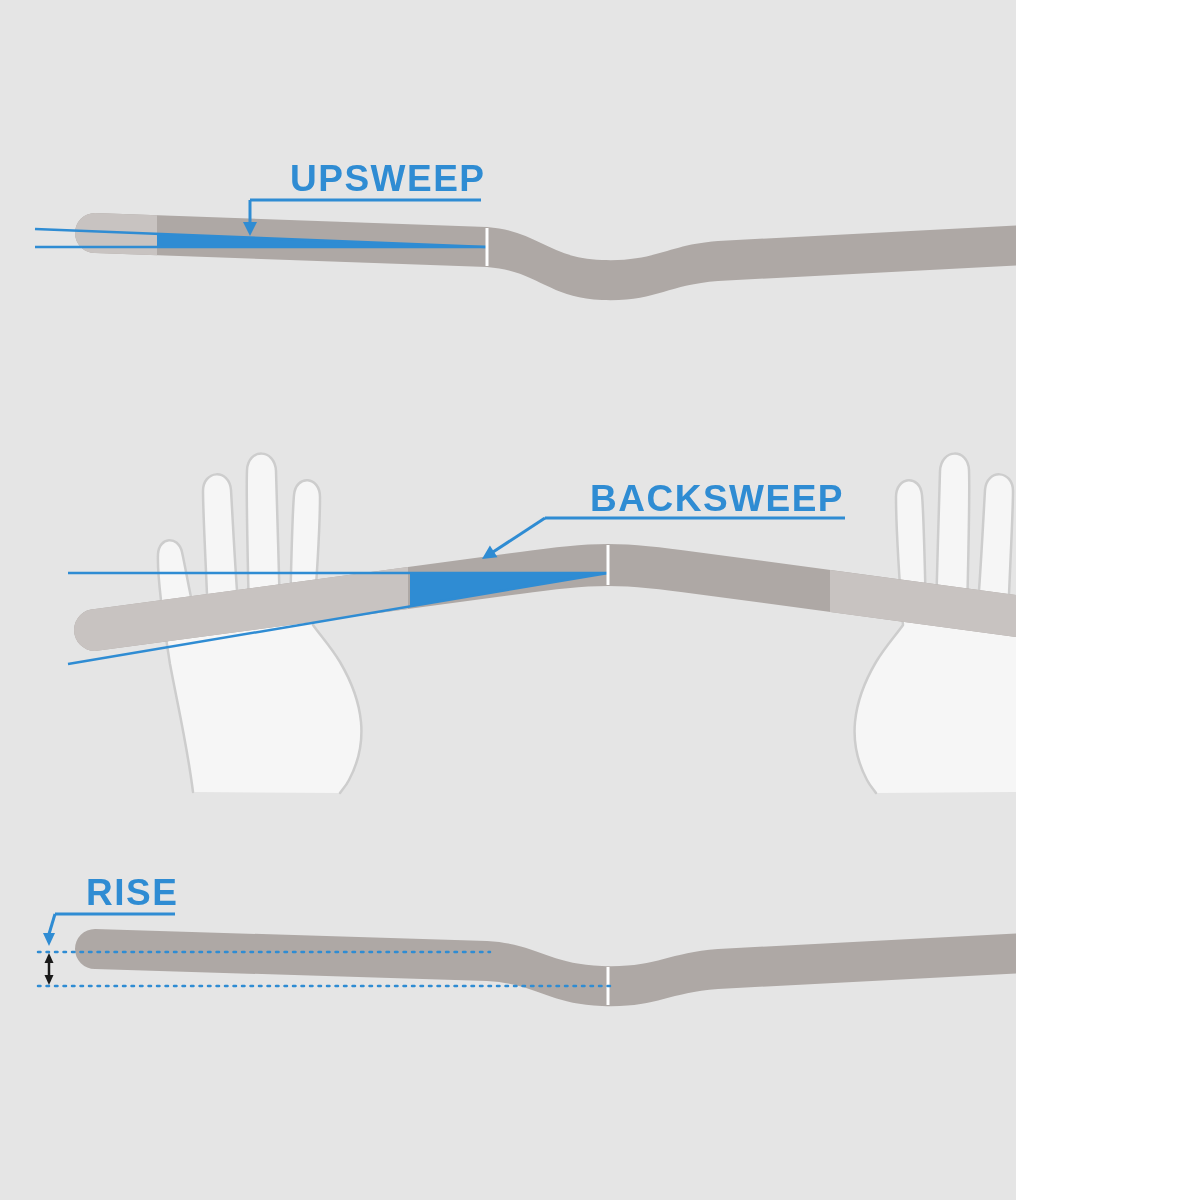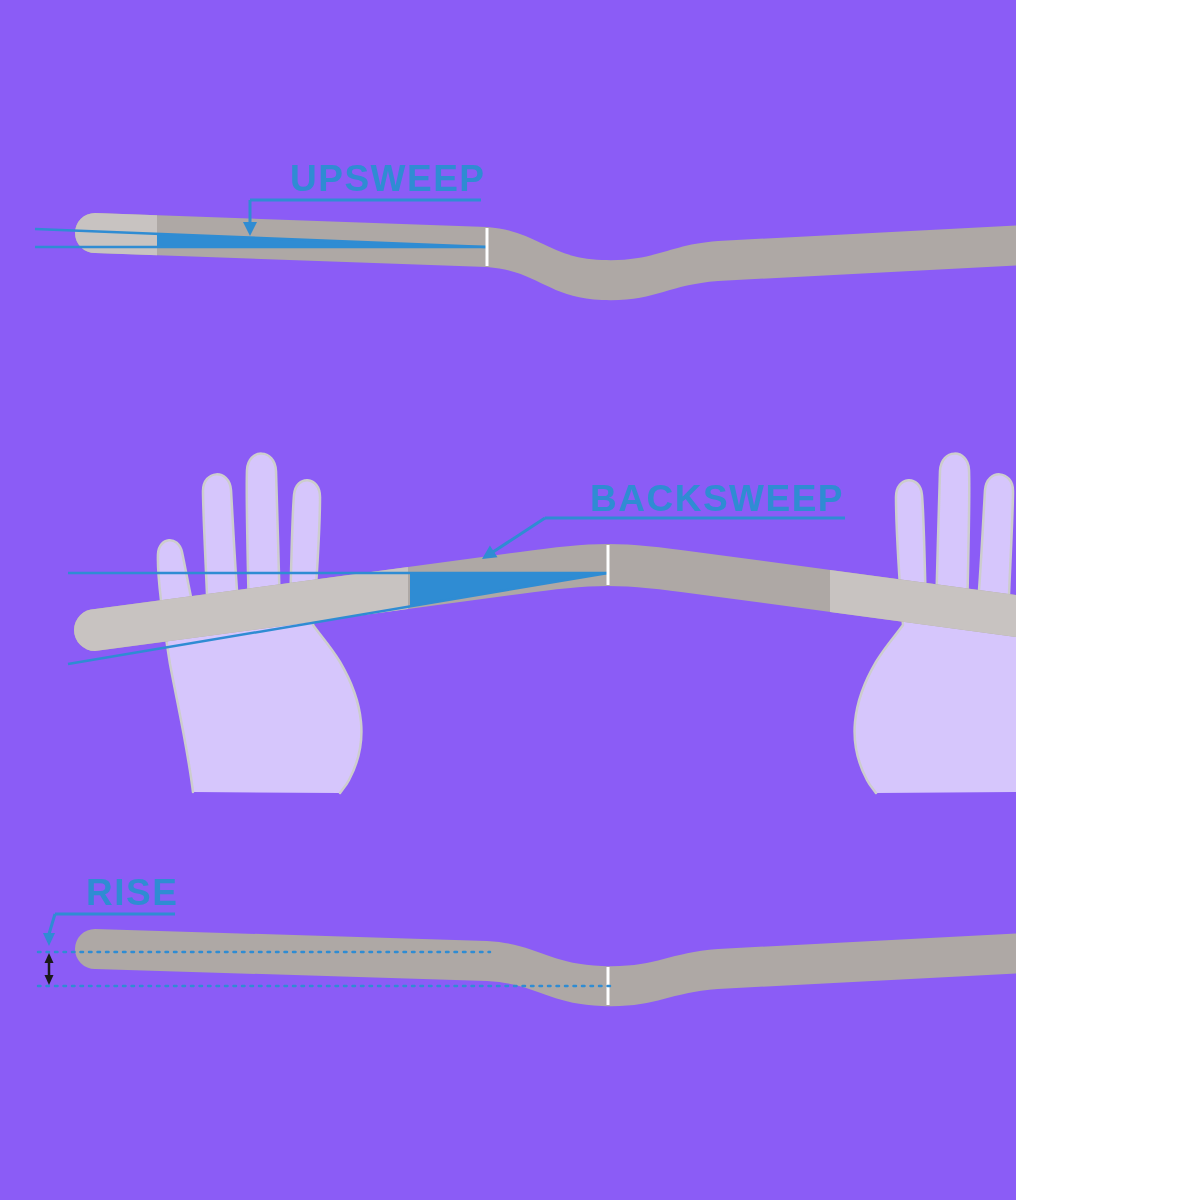--- a/index.html
+++ b/index.html
@@ -1,20 +1,20 @@
 <!DOCTYPE html>
 <html><head>
 <meta charset="utf-8">
 <style>
   html, body { margin: 0; padding: 0; background: #ffffff; }
   .canvas {
     position: relative;
     width: 1016px;
     height: 1200px;
-    background: #8b5cf6;
+    background: #e5e5e5;
     overflow: hidden;
   }
   svg { display: block; }
   .diagram-label {
     font-family: "Liberation Sans", sans-serif;
     font-weight: 700;
     font-size: 37px;
     letter-spacing: 1.5px;
   }
   .hand { stroke-width: 2.5; stroke-linejoin: round; stroke-linecap: round; fill: rgba(255,255,255,0.65); }

